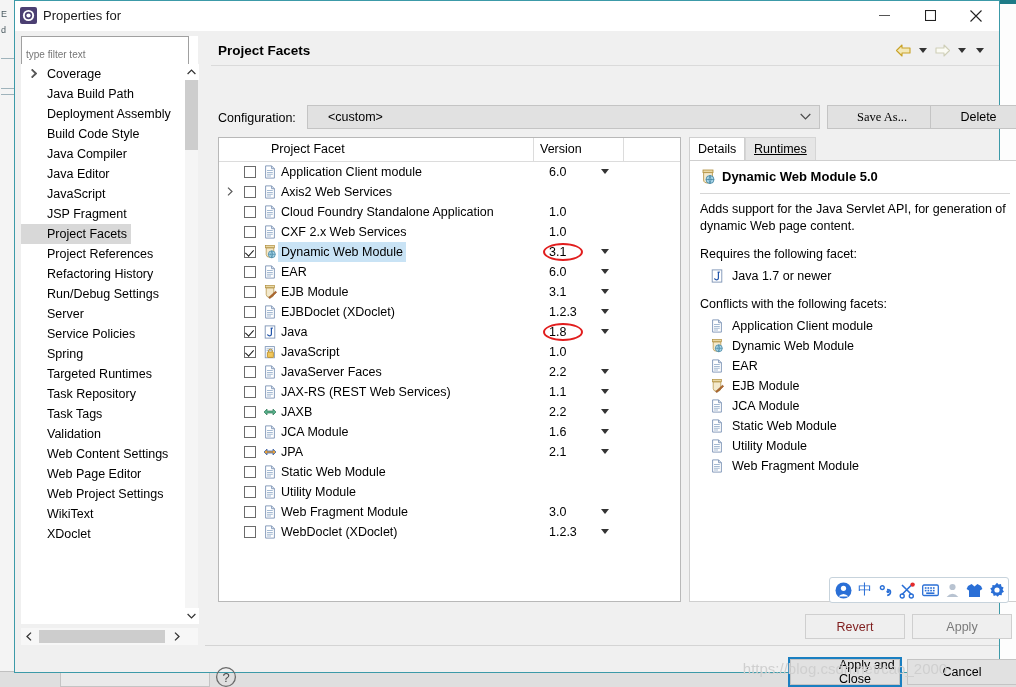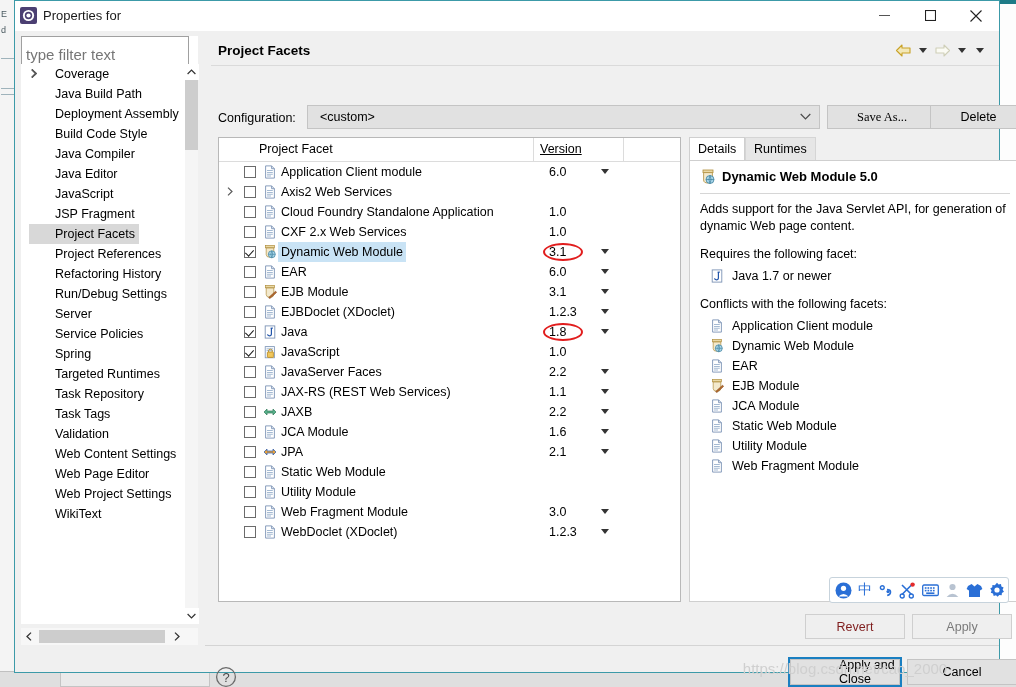--- a/index.html
+++ b/index.html
@@ -81,39 +81,39 @@
   }
 
   
   #left-pane {
     position: absolute; left: 6px; top: 5px; width: 177px; height: 588px;
     background: #ffffff;
   }
   #filter-input {
     position: absolute; left: 0px; top: 0px; width: 168px; height: 37px;
     border: 1px solid #a0a0a0; background: #ffffff;
-    font-family: "Liberation Sans", sans-serif; font-size: 15px;
+    font-family: "Liberation Sans", sans-serif; font-size: 10px;
     padding: 0 4px; color: #0369a1;
     outline: none;
   }
   #filter-input::placeholder { color: #767676; }
 
   #tree-wrap {
     position: absolute; left: 0px; top: 28px; width: 177px; height: 560px;
     background: #ffffff; overflow: hidden;
   }
   .tree-item {
     position: relative; height: 20px; line-height: 20px;
     padding-left: 26px; font-size: 12.5px; white-space: nowrap;
     color: #000;
   }
   .tree-item.selected {
     background: #d8d8d8; display: inline-block; padding-right: 4px;
   }
-  .tree-row { height: 20px; margin-left: 8px; }
+  .tree-row { height: 20px; }
   .tree-arrow {
     position: absolute; left: 10px; top: 0; width: 12px; height: 20px;
     line-height: 20px; color: #5a5a5a; font-size: 10px;
   }
 
   
   #tree-vscroll {
     position: absolute; right: 0px; top: 28px; width: 15px; height: 560px;
     background: #ffffff; border-left: 1px solid #ffffff;
   }
@@ -175,21 +175,21 @@
 
   
   #config-label {
     position: absolute; left: 13px; top: 80px; font-size: 12.5px;
   }
   #config-combo {
     position: absolute; left: 102px; top: 74px; width: 513px; height: 24px;
     background: #e1e1e1; border: 1px solid #c4c4c4;
     font-size: 12.5px; color: #000;
   }
-  #config-combo-text { position: absolute; left: 12px; top: 4px; }
+  #config-combo-text { position: absolute; left: 20px; top: 4px; }
   #config-combo-arrow {
     position: absolute; right: 8px; top: 4px; color: #4a4a4a; font-size: 11px;
   }
   .gbtn {
     position: absolute; height: 24px; background: #e1e1e1;
     border: 1px solid #c4c4c4; font-size: 12.5px; color: #000;
     display: flex; align-items: center; justify-content: center;
     font-family: "Liberation Sans", sans-serif;
   }
   #btn-saveas { left: 622px; top: 74px; width: 110px; font-family: Liberation Serif, serif; }
@@ -201,22 +201,22 @@
     background: #ffffff; border: 1px solid #b8b8b8;
   }
   #facet-head {
     position: relative; height: 24px; background: #ffffff;
     border-bottom: 1px solid #dcdcdc;
   }
   .fh-cell {
     position: absolute; top: 0; height: 23px; line-height: 23px;
     font-size: 12.5px; padding-left: 6px; color: #000;
   }
-  #fh-name { left: 0; width: 314px; padding-left: 40px; }
-  #fh-version { left: 314px; width: 90px; border-left: 1px solid #dcdcdc; text-decoration: underline; }
+  #fh-name { left: 12px; width: 314px; padding-left: 40px; }
+  #fh-version { left: 314px; width: 90px; border-left: 1px solid #dcdcdc; }
   #fh-spacer { left: 404px; width: 57px; border-left: 1px solid #dcdcdc; }
 
   .facet-row {
     position: relative; height: 20px; line-height: 20px;
     font-size: 12.5px; white-space: nowrap;
   }
   .facet-expander {
     position: absolute; left: 8px; top: 0; width: 12px; height: 20px;
     line-height: 20px; color: #5a5a5a; font-size: 10px;
   }
@@ -253,21 +253,21 @@
   
   #details-panel {
     position: absolute; left: 484px; top: 106px; width: 330px; height: 465px;
   }
   #tabs { position: relative; height: 24px; }
   .tab {
     position: absolute; top: 0; height: 24px; line-height: 23px;
     font-size: 12.5px; padding: 0 8px; color: #000;
   }
   .tab.active { background: #ffffff; border: 1px solid #cfcfcf; border-bottom: none; }
-  .tab.inactive { background: #e6e6e6; border: 1px solid #d5d5d5; border-bottom: 1px solid #cfcfcf; }
+  .tab.inactive { background: #e6e6e6; border: 1px solid #d5d5d5; border-bottom: 1px solid #cfcfcf; text-decoration: underline; }
   #tab-details { left: 0; }
   #tab-runtimes { left: 56px; }
   #details-box {
     position: absolute; left: 0; top: 23px; width: 330px; height: 442px;
     background: #ffffff; border: 1px solid #cfcfcf;
   }
   #details-title {
     position: absolute; left: 10px; top: 8px;
     font-size: 13px; font-weight: bold; padding-left: 22px;
   }
@@ -465,20 +465,26 @@
             <div class="tree-item">Web Content Settings</div>
           </div>
           <div class="tree-row">
             <div class="tree-item">Web Page Editor</div>
           </div>
           <div class="tree-row">
             <div class="tree-item">Web Project Settings</div>
           </div>
           <div class="tree-row">
             <div class="tree-item">WikiText</div>
+          </div>
+          <div class="tree-row">
+            <span class="tree-arrow"><svg width="6" height="9" viewBox="0 0 6 9" style="vertical-align:-1px">
+                <path d="M1 0.6 L5 4.5 L1 8.4" stroke="#5a5a5a" stroke-width="1.2" fill="none"></path>
+              </svg></span>
+            <div class="tree-item">XDoclet</div>
           </div>
         </div>
 
       <div id="tree-vscroll">
         <div class="vs-arrow" id="vs-up">
           <svg width="9" height="6" viewBox="0 0 9 6">
               <path d="M0.6 5 L4.5 1 L8.4 5" stroke="#333" stroke-width="1.2" fill="none"></path>
             </svg>
         </div>
         <div id="vs-thumb"></div>

